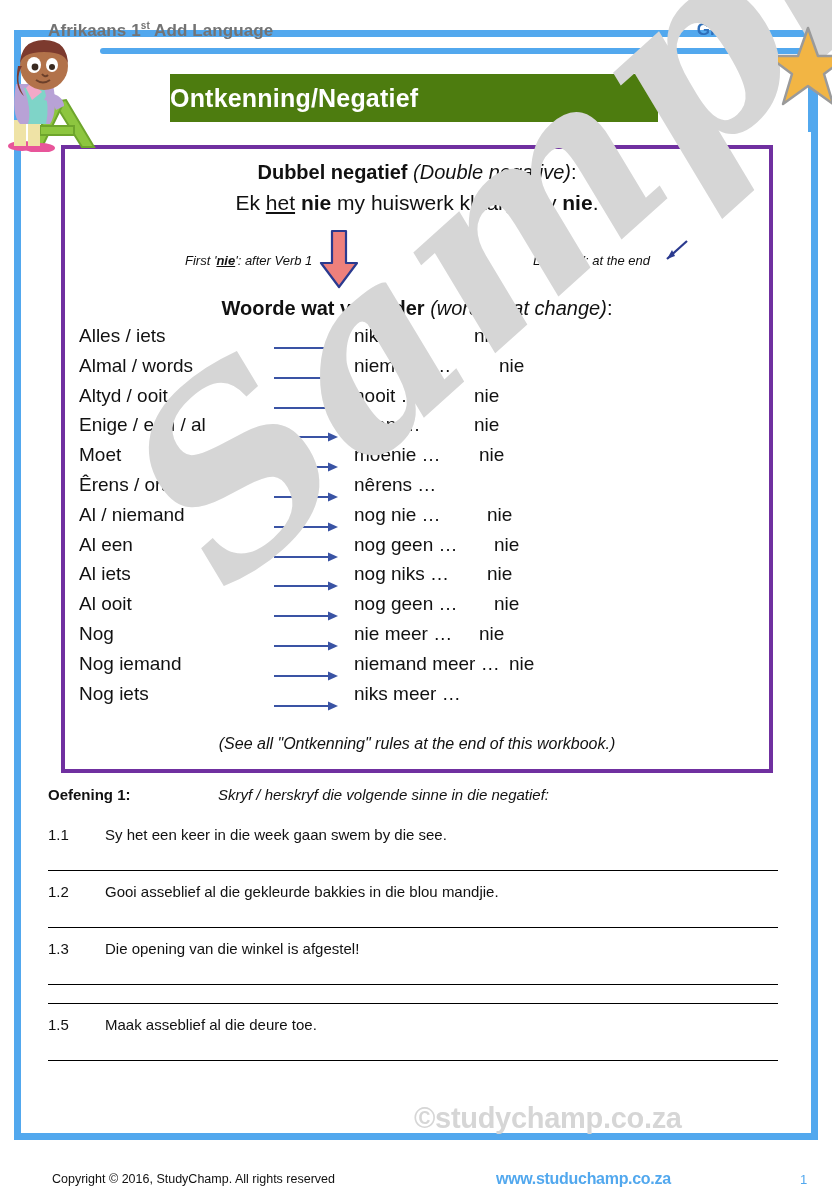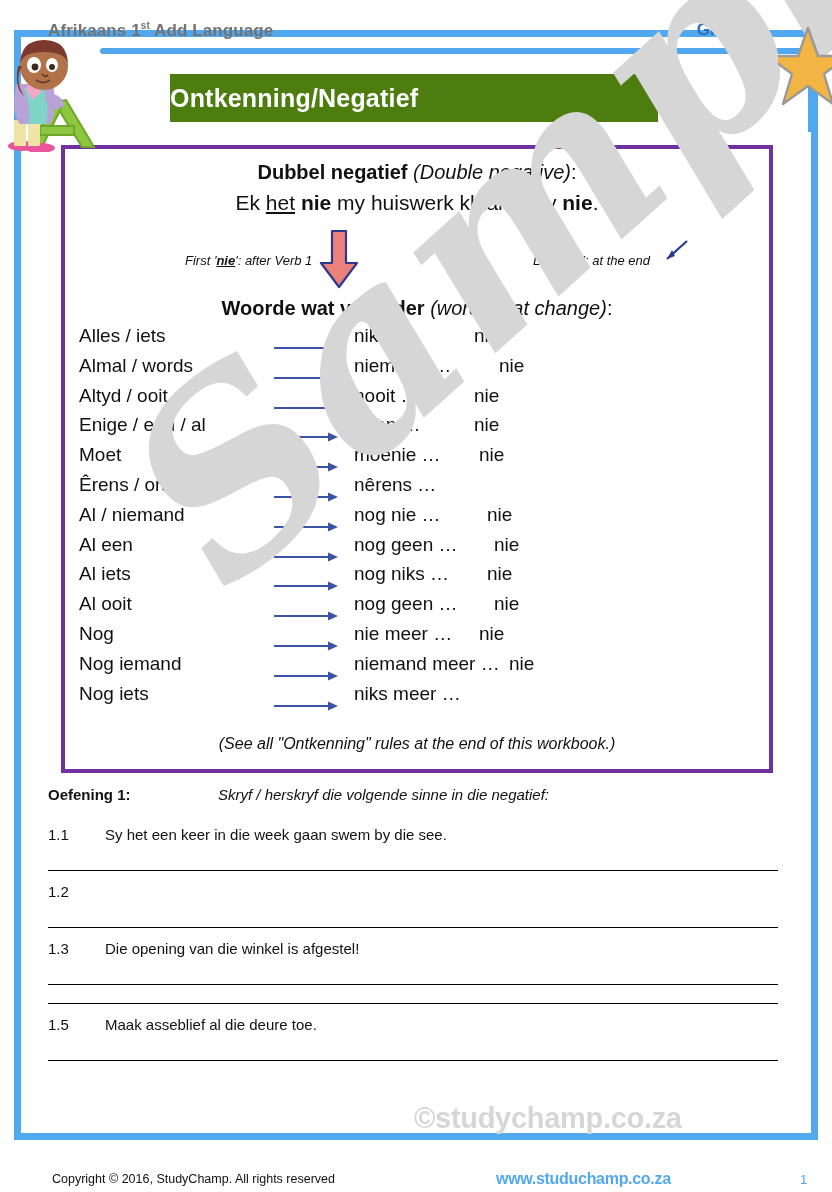--- a/index.html
+++ b/index.html
@@ -431,20 +431,21 @@
       <div class="q-item">
         <div class="q-line">
           <span class="q-num">1.1</span>
           <span class="q-txt">Sy het een keer in die week gaan swem by die see.</span>
         </div>
         <div class="q-rule"></div>
       </div>
       <div class="q-item">
         <div class="q-line">
           <span class="q-num">1.2</span>
+          <span class="q-txt">Gooi asseblief al die gekleurde bakkies in die blou mandjie.</span>
         </div>
         <div class="q-rule"></div>
       </div>
       <div class="q-item">
         <div class="q-line">
           <span class="q-num">1.3</span>
           <span class="q-txt">Die opening van die winkel is afgestel!</span>
         </div>
         <div class="q-rule"></div>
       </div>

